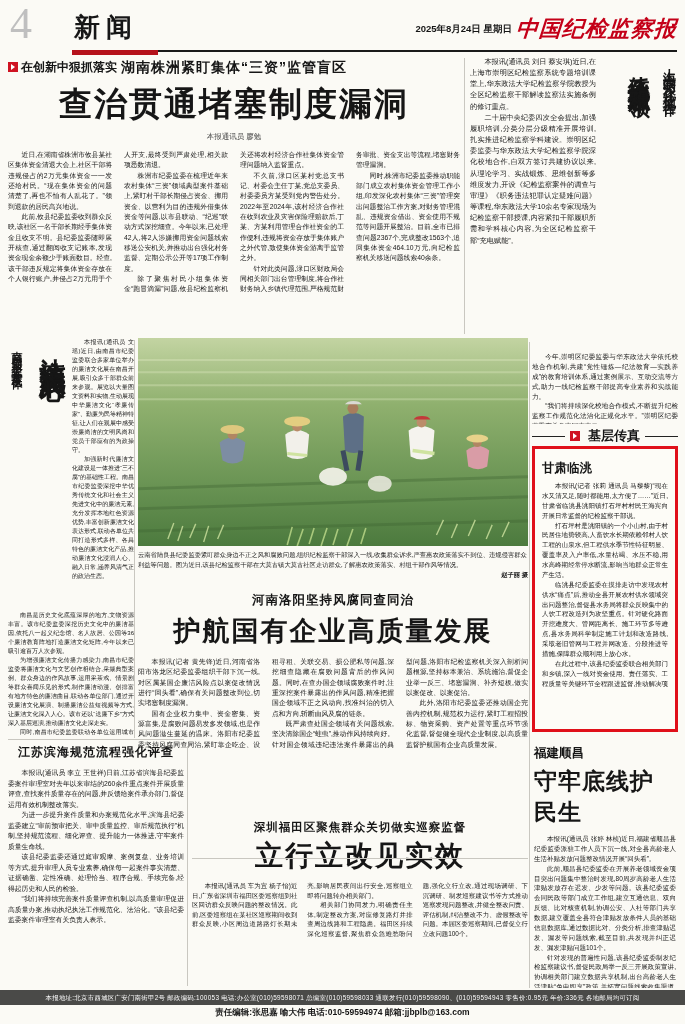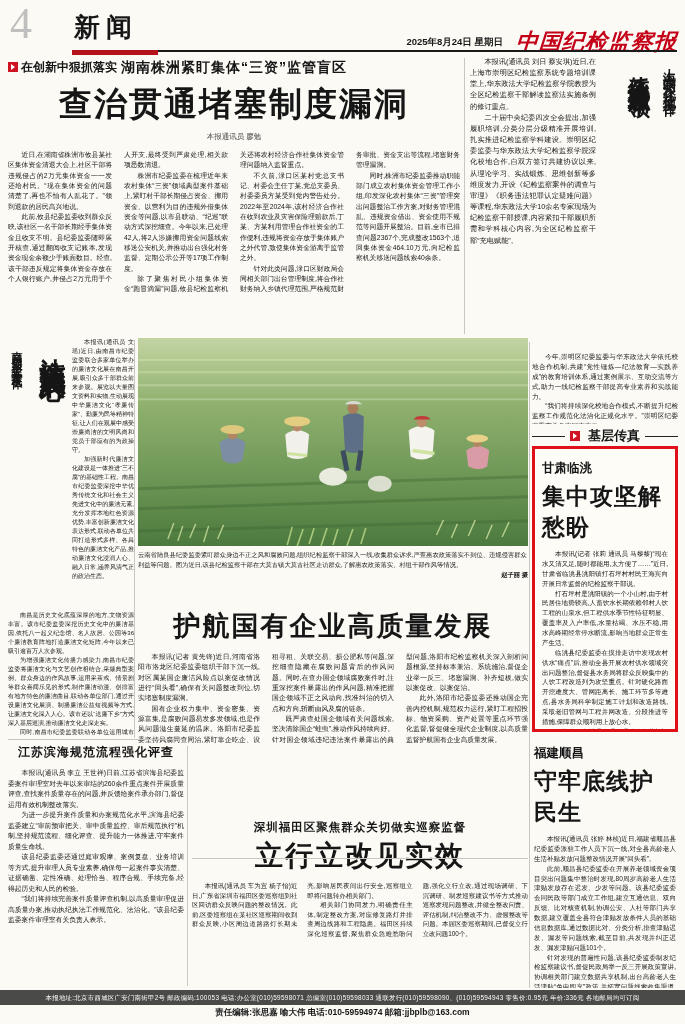--- a/index.html
+++ b/index.html
@@ -4,21 +4,21 @@
 <style>
   *{margin:0;padding:0;box-sizing:border-box}
   html,body{background:#d8d8d4}
   .sheet{position:relative;width:685px;height:1024px;margin:0 auto;background:#fbfaf5;
          font-family:"Liberation Sans",sans-serif;color:#161616;overflow:hidden}
   
   .hdr{position:absolute;left:10px;top:6px;right:8px;height:44px}
   .pageno{position:absolute;left:0;top:-4px;font-size:44px;line-height:1;color:#bfbfbf;
           font-family:"Liberation Serif",serif}
   .section{position:absolute;left:64px;top:4px;font-size:26px;font-weight:900;letter-spacing:6px}
-  .hright{position:absolute;right:0;top:21px;display:flex;align-items:center;gap:13px}
+  .hright{position:absolute;right:0;top:8px;display:flex;align-items:center;gap:4px}
   .date{font-size:9.5px;font-weight:bold}
   .masthead{font-size:22px;font-weight:bold;font-style:italic;color:#c40018;
             font-family:"Liberation Serif",serif;letter-spacing:1px;transform:skewX(-4deg)}
   .headrule{position:absolute;left:72px;right:8px;top:50px;height:5px}
   .headrule .redbar{position:absolute;left:0;top:0;width:86px;height:5px;background:#b5121b}
   .headrule .blackline{position:absolute;left:86px;right:0;top:0;height:1.5px;background:#1a1a1a}
   
   .art{position:absolute;overflow:hidden}
   .kicker{font-size:13px;font-weight:bold;text-align:center;letter-spacing:1px}
   .title{font-family:"Liberation Serif",serif;font-weight:900;text-align:center}
@@ -52,21 +52,21 @@
   #nanchang .ntit{writing-mode:vertical-rl;width:46px;font-size:26px;font-weight:900;
                   font-family:"Liberation Serif",serif;letter-spacing:2px;text-align:left;padding-left:6px}
   #nanchang .nside{flex:1;font-size:6px;line-height:1.5;overflow:hidden;padding-left:2px}
   #nanchang .ncont{margin-top:5px;height:124px;font-size:6px;line-height:1.5;overflow:hidden}
   
   #photo svg{display:block;width:100%;height:100%}
   #caption{font-size:6.3px;line-height:1.6;font-family:"Liberation Serif",serif;color:#222}
   #caption .credit{display:block;text-align:right;font-weight:bold}
   
   #henan .kicker{font-size:12.5px}
-  #henan .title{font-size:27px;letter-spacing:2px;margin-top:16px}
+  #henan .title{font-size:27px;letter-spacing:2px;margin-top:4px}
   #henan .abody{margin-top:8px;height:200px;columns:3;column-gap:12px;
                 font-size:6.8px;line-height:1.52;overflow:hidden}
   
   #jiangsu .kicker{font-size:12px}
   #jiangsu .title{font-size:23px;margin-top:4px;letter-spacing:1px}
   #jiangsu .abody{margin-top:7px;height:184px;font-size:6.8px;line-height:1.55;overflow:hidden}
   
   #shenzhen .kicker{font-size:11.5px}
   #shenzhen .title{font-size:28px;margin-top:2px;letter-spacing:2px}
   #shenzhen .abody{margin-top:6px;height:62px;columns:3;column-gap:10px;
@@ -224,20 +224,21 @@
         <path d="M150 206 l5 -18 M160 207 l6 -17 M172 205 l5 -16 M184 207 l6 -18 M196 206 l5 -16 M210 207 l6 -17 M224 205 l5 -16"></path>
       </g>
     </svg>
   </div>
   <div class="art" id="caption" style="left:138px;top:550px;width:390px;height:42px">
     <span>云南省陆良县纪委监委紧盯群众身边不正之风和腐败问题,组织纪检监察干部深入一线,收集群众诉求,严查惠农政策落实不到位、违规侵害群众利益等问题。图为近日,该县纪检监察干部在大莫古镇大莫古社区走访群众,了解惠农政策落实、村组干部作风等情况。</span>
     <span class="credit">赵子丽 摄</span>
   </div>
 
   <section class="art" id="henan" style="left:138px;top:592px;width:390px;height:268px">
+    <div class="kicker">河南洛阳坚持风腐同查同治</div>
     <h2 class="title">护航国有企业高质量发展</h2>
     <div class="abody">
         <p class="para">本报讯(记者 黄先锋)近日,河南省洛阳市洛龙区纪委监委组织干部下沉一线,对区属某国企廉洁风险点以案促改情况进行“回头看”,确保有关问题整改到位,切实堵塞制度漏洞。</p>
         <p class="para">国有企业权力集中、资金密集、资源富集,是腐败问题易发多发领域,也是作风问题滋生蔓延的温床。洛阳市纪委监委坚持风腐同查同治,紧盯靠企吃企、设租寻租、关联交易、损公肥私等问题,深挖细查隐藏在腐败问题背后的作风问题。同时,在查办国企领域腐败案件时,注重深挖案件暴露出的作风问题,精准把握国企领域不正之风动向,找准纠治的切入点和方向,斩断由风及腐的链条。</p>
         <p class="para">既严肃查处国企领域有关问题线索,坚决清除国企“蛀虫”,推动作风持续向好。针对国企领域违纪违法案件暴露出的典型问题,洛阳市纪检监察机关深入剖析问题根源,坚持标本兼治、系统施治,督促企业举一反三、堵塞漏洞、补齐短板,做实以案促改、以案促治。</p>
         <p class="para">此外,洛阳市纪委监委还推动国企完善内控机制,规范权力运行,紧盯工程招投标、物资采购、资产处置等重点环节强化监督,督促健全现代企业制度,以高质量监督护航国有企业高质量发展。</p>
       </div>
   </section>
 
   <section class="art" id="jiangsu" style="left:8px;top:744px;width:176px;height:244px">
@@ -261,21 +262,20 @@
 
   <div class="art" id="jiceng" style="left:532px;top:428px;width:146px;height:16px">
     <span class="jline"></span>
     <span class="flag"></span>
     <span class="jtext">基层传真</span>
     <span class="jline"></span>
   </div>
 
   <section class="art" id="gansu" style="left:532px;top:446px;width:146px;height:286px">
     <div class="loc">甘肃临洮</div>
-    <h2 class="boxtitle">集中攻坚解愁盼</h2>
     <div class="boxbody">
         <p class="para">本报讯(记者 张莉 通讯员 马黎黎)“现在水又清又足,随时都能用,太方便了……”近日,甘肃省临洮县洮阳镇打石坪村村民王海宾向开展日常监督的纪检监察干部说。</p>
         <p class="para">打石坪村是洮阳镇的一个小山村,由于村民居住地势较高,人畜饮水长期依赖邻村人饮工程的山泉水,但工程供水季节性特征明显、覆盖率及入户率低,水量枯竭、水压不稳,用水高峰期经常停水断流,影响当地群众正常生产生活。</p>
         <p class="para">临洮县纪委监委在摸排走访中发现农村供水“痛点”后,推动全县开展农村供水领域突出问题整治,督促县水务局将群众反映集中的人饮工程改造列为攻坚重点。针对硬化路面开挖难度大、管网距离长、施工环节多等难点,县水务局科学制定施工计划和改造路线,采取老旧管网与工程并网改造、分段推进等措施,保障群众顺利用上放心水。</p>
         <p class="para">在此过程中,该县纪委监委联合相关部门和乡镇,深入一线对资金使用、责任落实、工程质量等关键环节全程跟进监督,推动解决项目建设过程中的堵点难点,并综合运用下沉监督、定期调度、专题会商、廉情排查等方式,督促水务部门深化分析研判、抓实工程建设、完善制度机制,全力打通农村供水保障“中梗阻”。</p>
       </div>
   </section>
 
   <section class="art" id="fujian" style="left:532px;top:742px;width:146px;height:246px">
     <div class="loc">福建顺昌</div>

